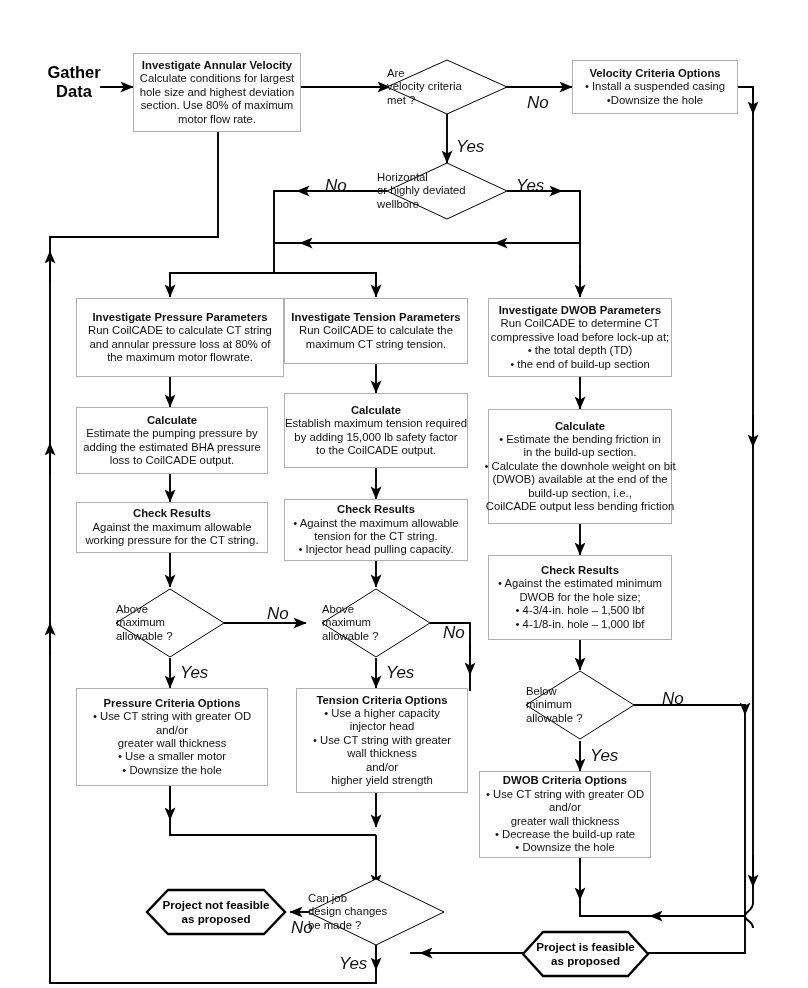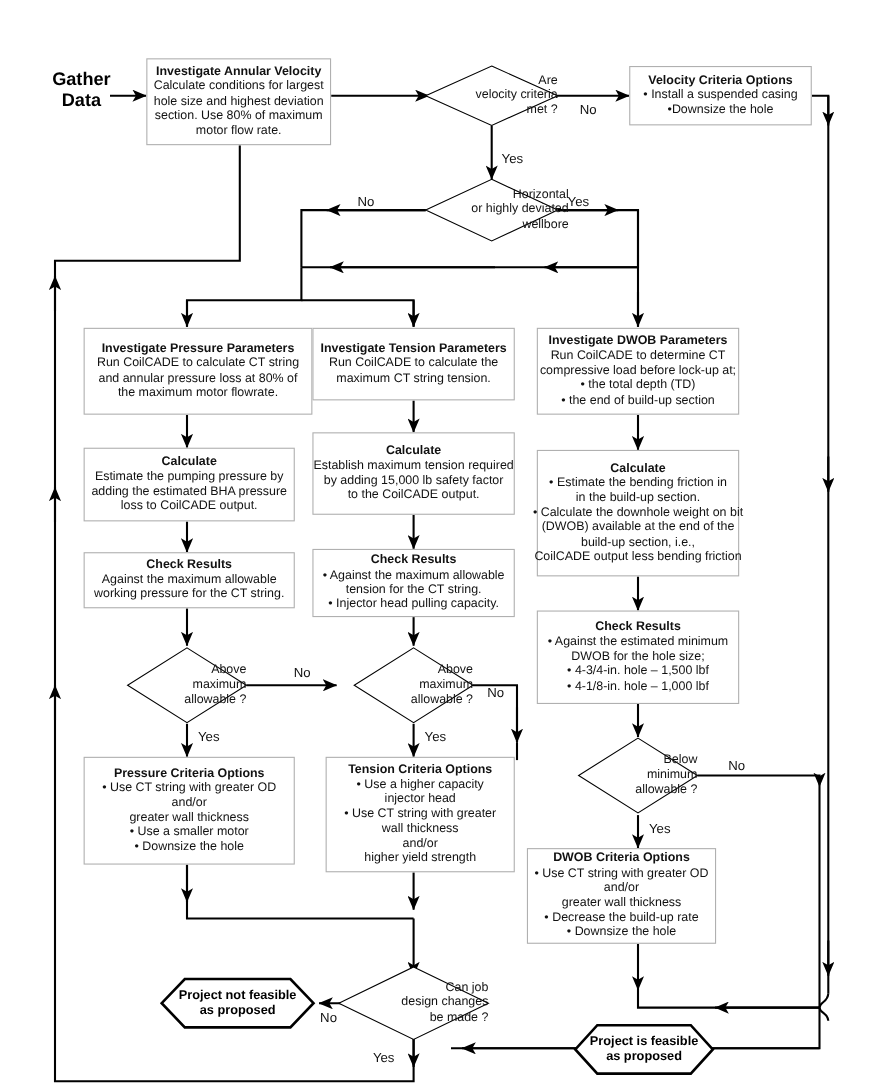--- a/index.html
+++ b/index.html
@@ -23,27 +23,27 @@
   .pbox .ln{white-space:pre;}
 
   
   .freetext{
     font-weight:bold;font-size:16.5px;line-height:19px;color:#000;
     text-align:center;
   }
 
   
   .elabel{
-    position:absolute;font-size:12px;color:#111;white-space:nowrap;
+    position:absolute;font-size:17px;color:#111;white-space:nowrap;font-style:italic;
   }
 
   
   .dtext{
     position:absolute;text-align:center;font-size:11.3px;line-height:13.4px;color:#111;
-    display:flex;flex-direction:column;align-items:flex-end;justify-content:center;
+    display:flex;flex-direction:column;align-items:flex-start;justify-content:center;
     white-space:pre;
   }
   
   .htext{
     position:absolute;text-align:center;font-size:11.6px;line-height:13.8px;color:#000;
     font-weight:bold;
     display:flex;flex-direction:column;align-items:center;justify-content:center;
     white-space:pre;
   }
 </style>

